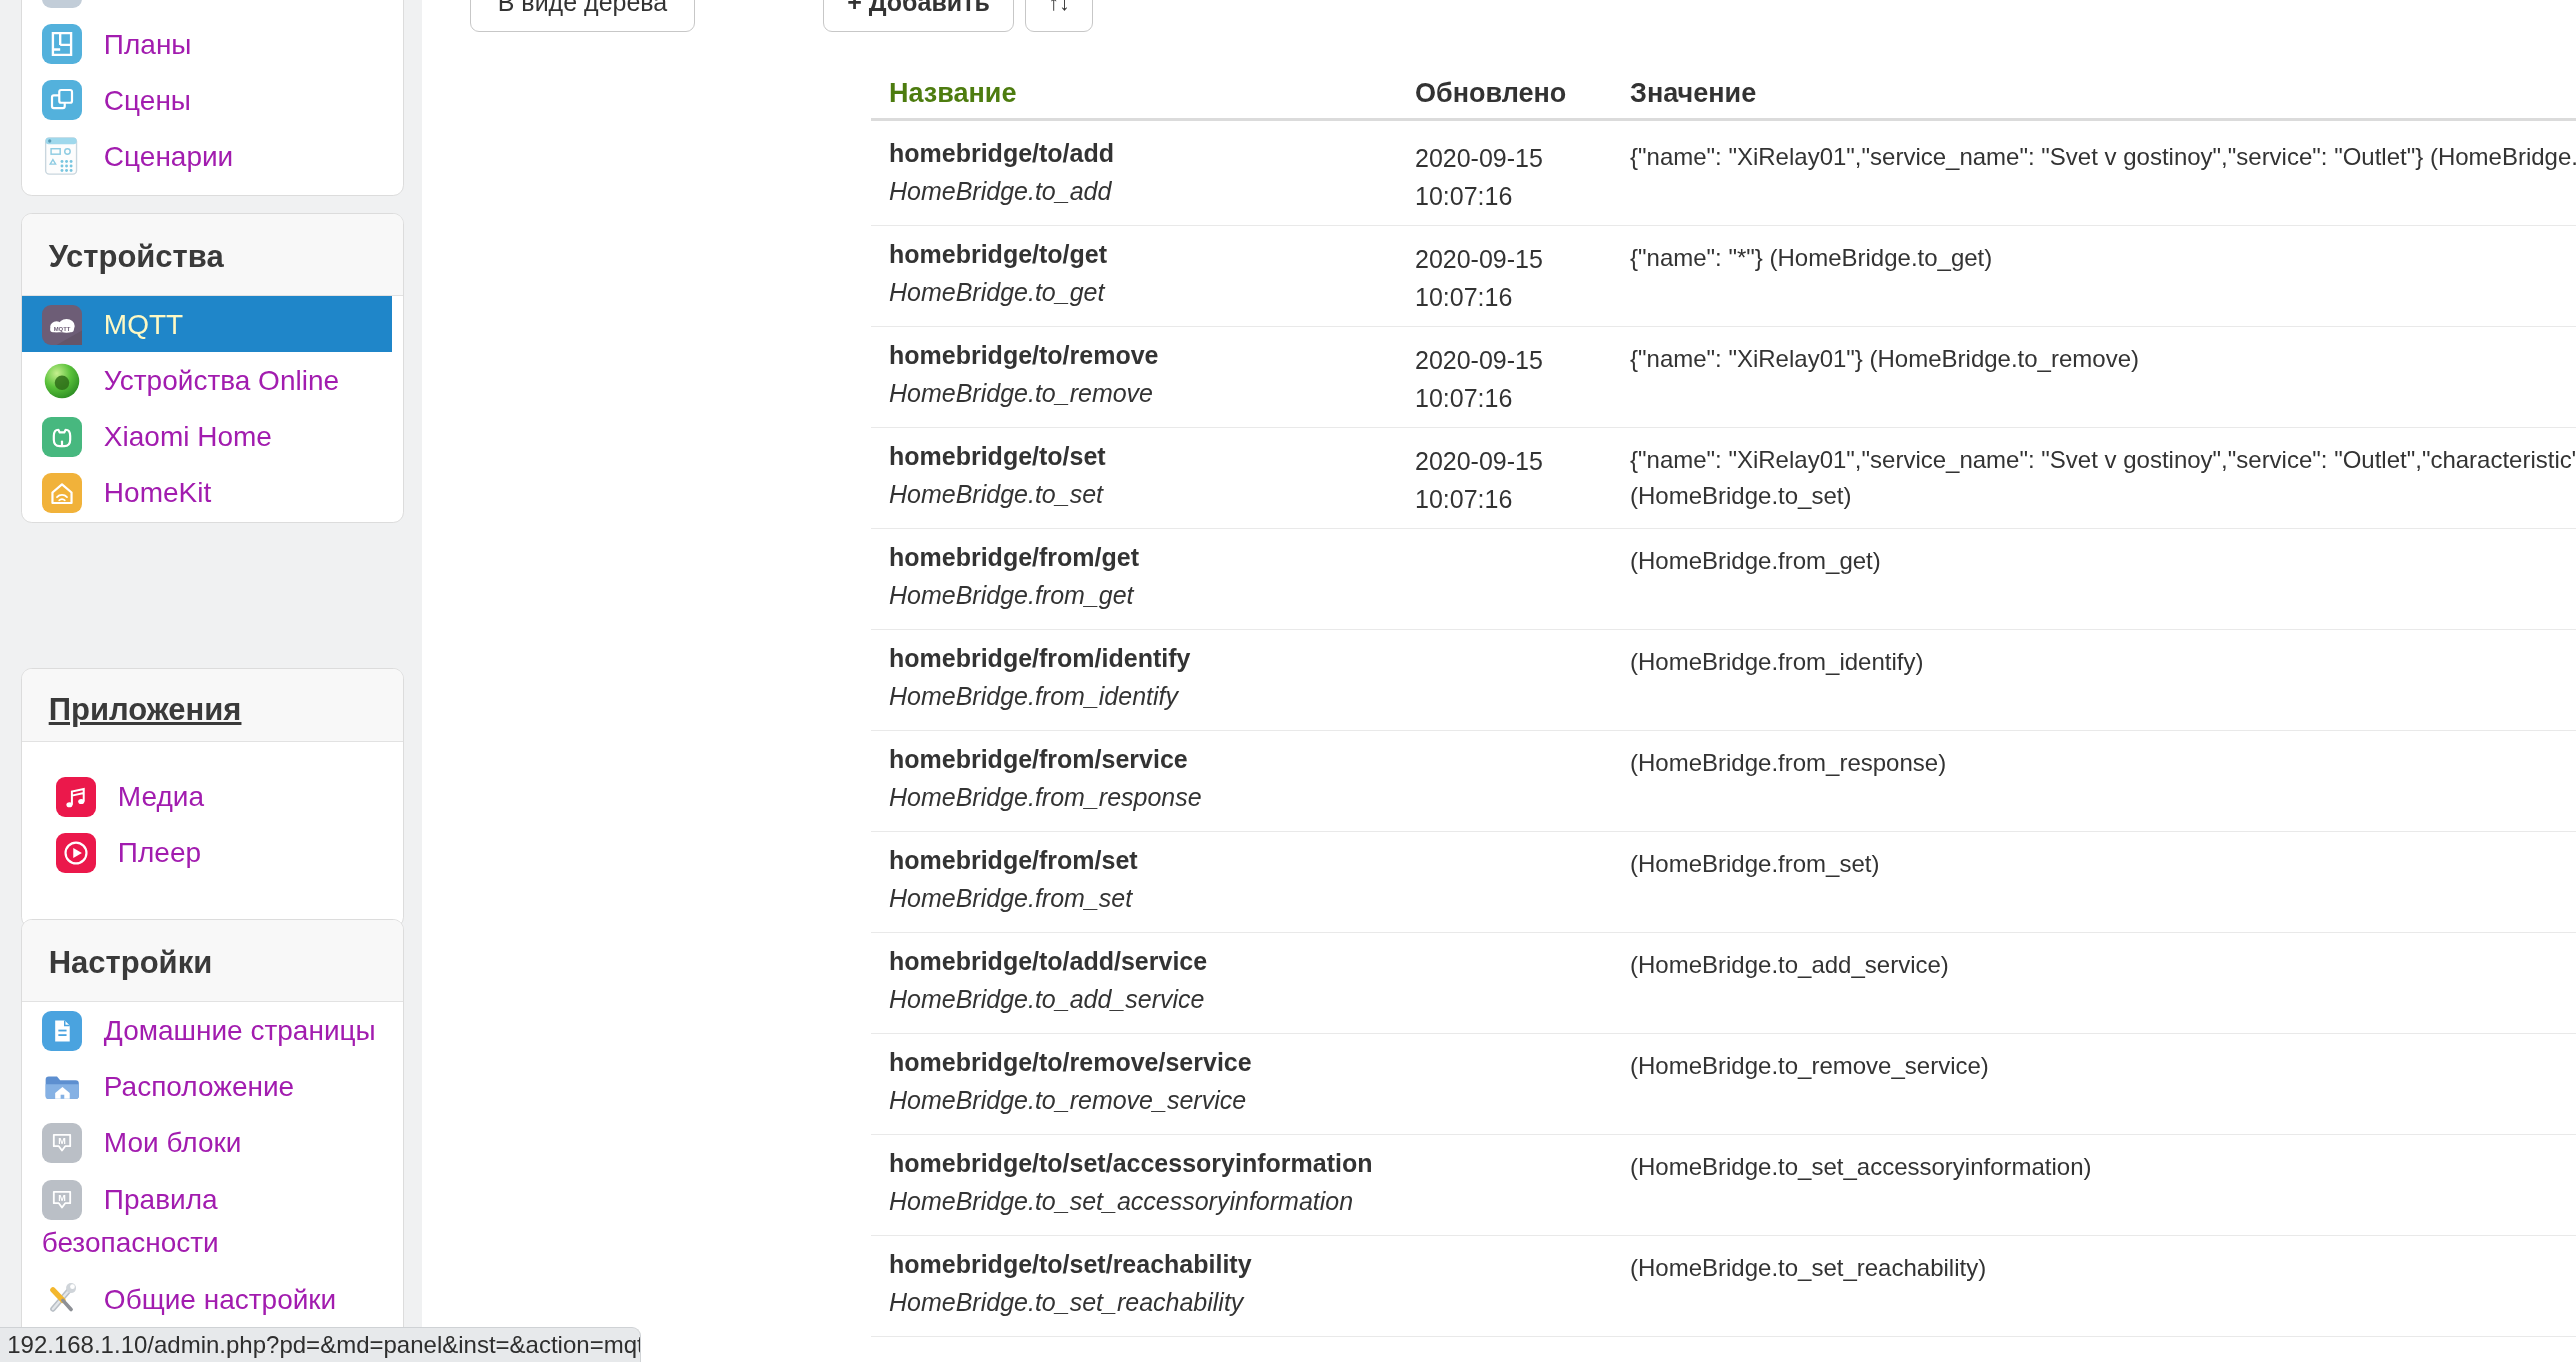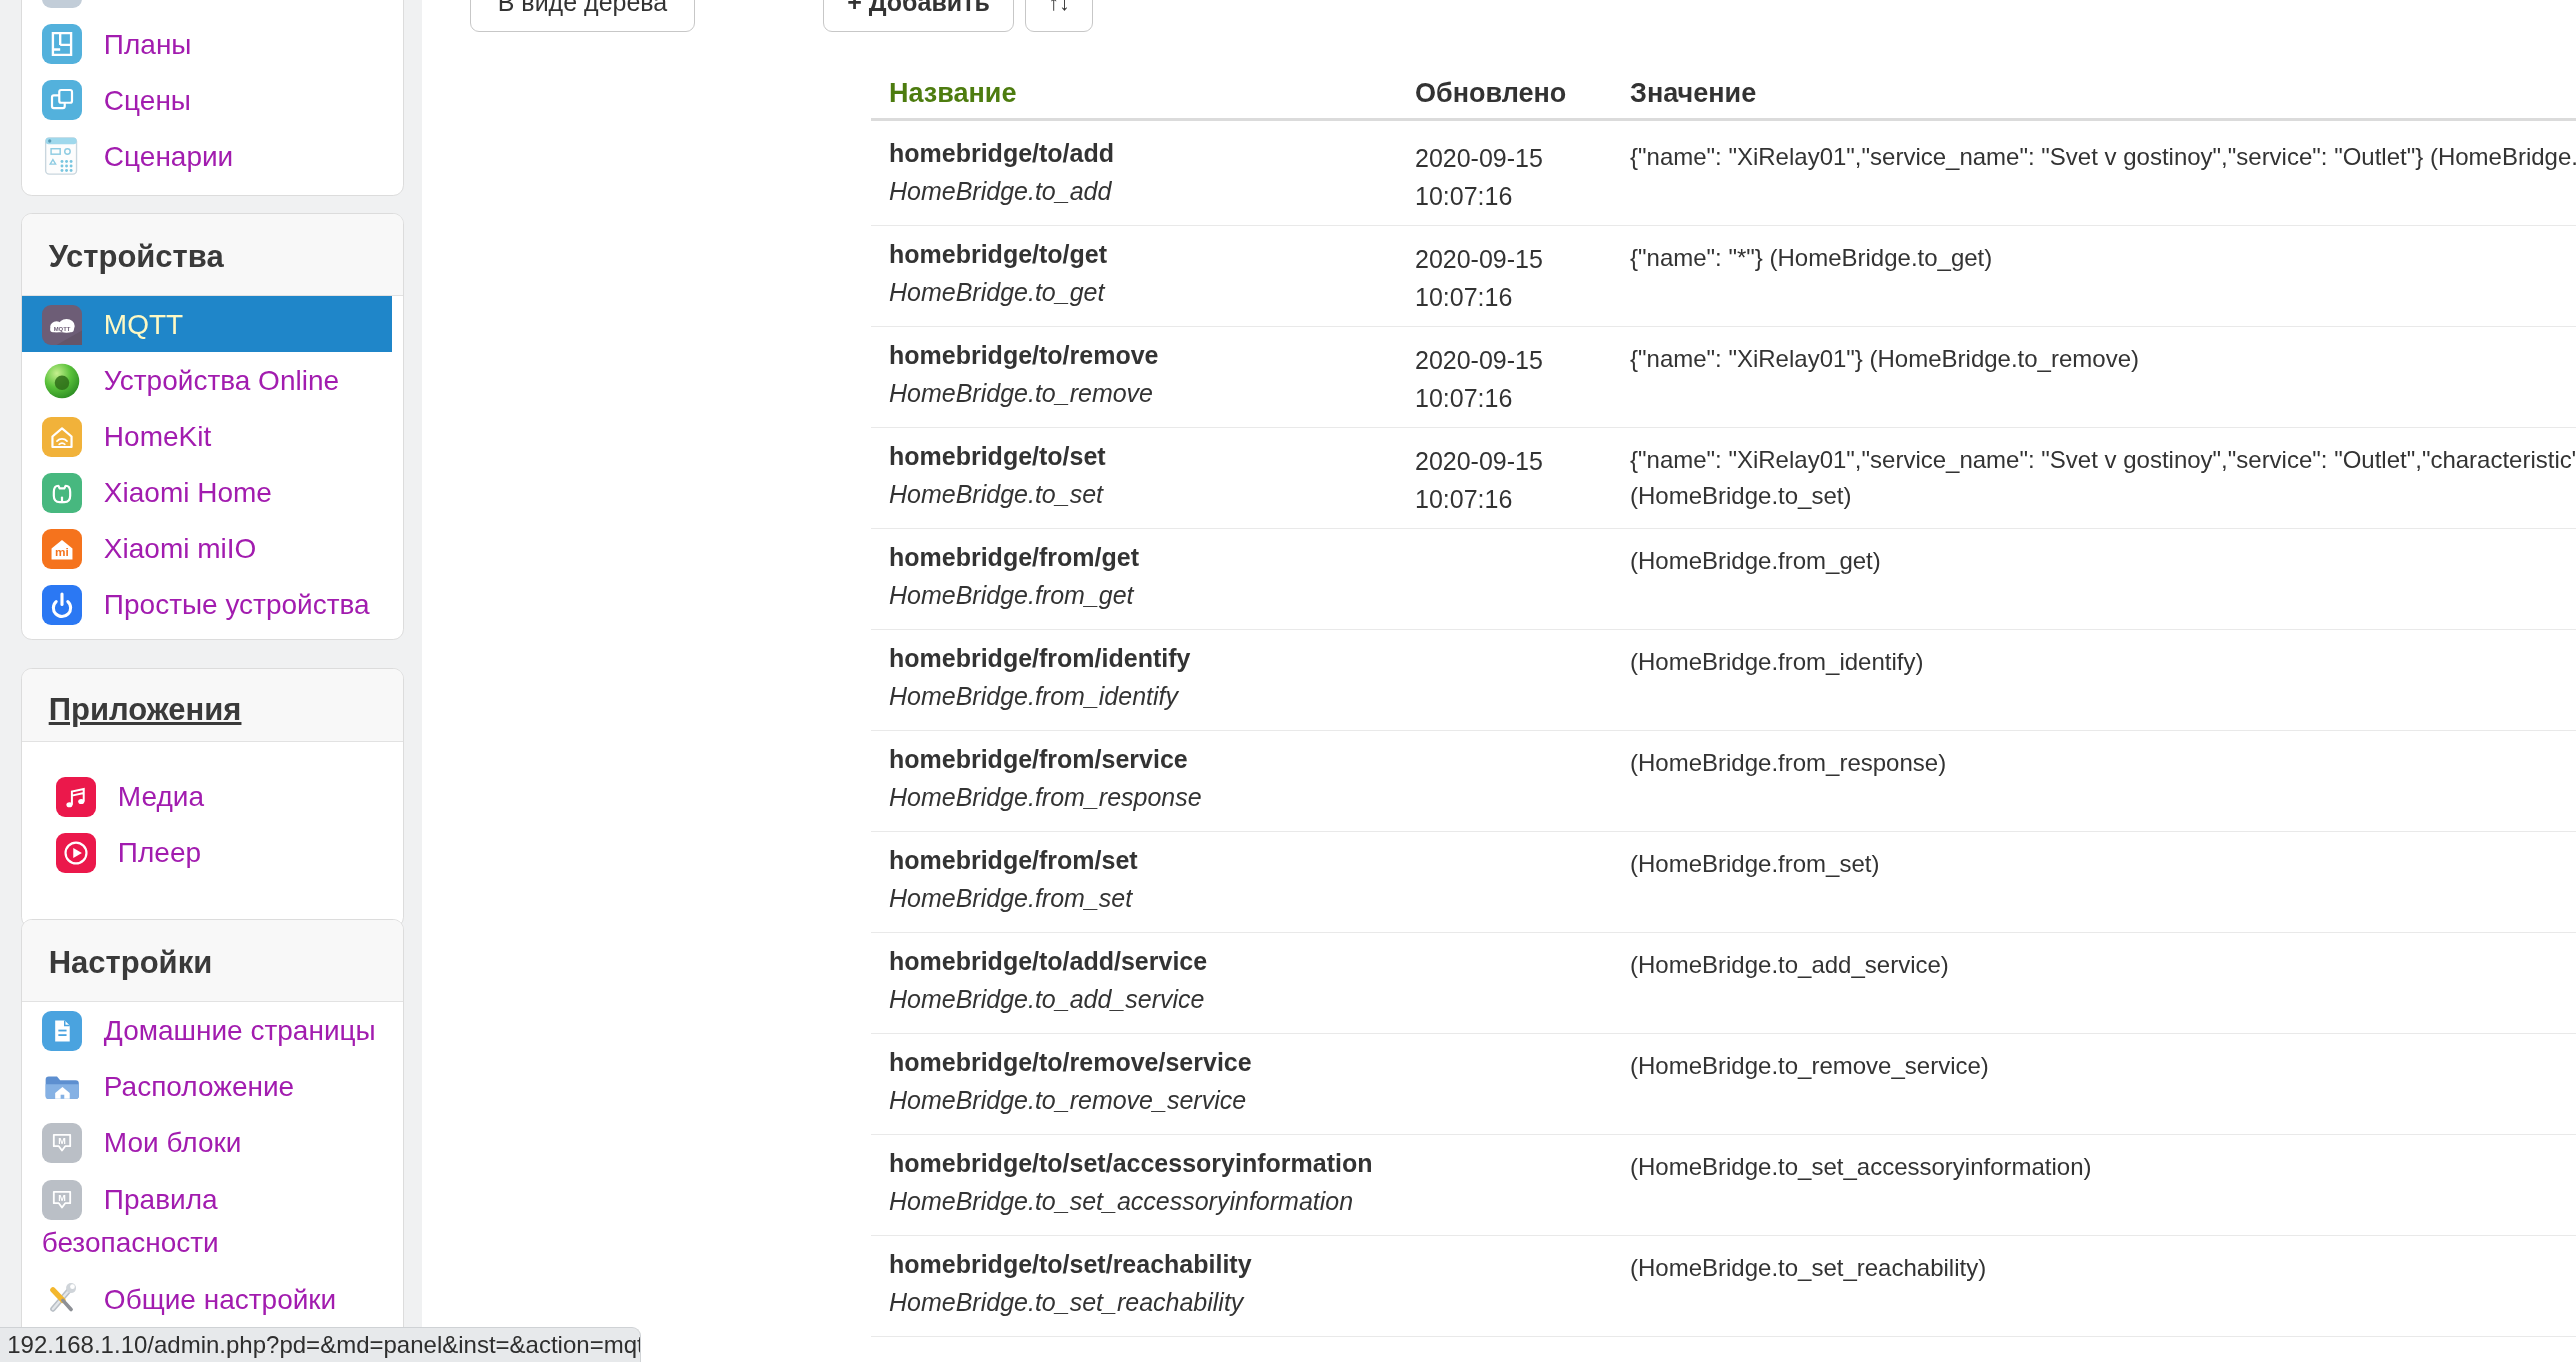--- a/index.html
+++ b/index.html
@@ -98,21 +98,21 @@
             <circle cx="22" cy="38" r="1.6"></circle>
                   <circle cx="27" cy="38" r="1.6"></circle>
                   <circle cx="32" cy="38" r="1.6"></circle>
                 </g>
               </svg></span>
           <span class="lb">Сценарии</span>
         </div>
       </div>
     </div>
 
-    <div class="card" style="top:213px; height:427px;">
+    <div class="card" style="top:213px; height:310px;">
       <div class="card-header">Устройства</div>
       <div class="card-body" style="padding:0 0 10.8px 0;">
         <div class="sitem sel">
           <span class="ic">
             <svg width="40" height="40" viewBox="0 0 44 44" style="font-size:31px">
                 <rect width="44" height="44" rx="10" fill="#6d5d76"></rect>
             <path d="M44 28 L16 44 L44 44 Z" fill="#645569"></path>
             <ellipse cx="16" cy="24" rx="7" ry="6" fill="#fff"></ellipse>
                 <ellipse cx="27" cy="23" rx="9" ry="7.5" fill="#fff"></ellipse>
             <rect x="9" y="24" width="26" height="6" rx="3" fill="#fff"></rect>
@@ -131,34 +131,34 @@
                   </radialGradient>
                 </defs>
             <circle cx="22" cy="22" r="19" fill="url(#gsph)"></circle>
                 <circle cx="22" cy="24" r="8" fill="#2e6d17" opacity="0.85"></circle>
               </svg></span>
           <span class="lb">Устройства Online</span>
         </div>
         <div class="sitem">
           <span class="ic">
             <svg width="40" height="40" viewBox="0 0 44 44">
+                <rect width="44" height="44" rx="10" fill="#47b87f"></rect>
+            <path d="M13 21 q0-7 5-7 l1.5 3 h5 l1.5-3 q5 0 5 7 v4 q0 7-6.5 7 h-5 q-6.5 0-6.5-7 z" fill="none" stroke="#fff" stroke-width="2.4" stroke-linejoin="round"></path>
+            <path d="M22 27 v5" stroke="#fff" stroke-width="2.4" stroke-linecap="round"></path>
+              </svg></span>
+          <span class="lb">Xiaomi Home</span>
+        </div>
+        <div class="sitem">
+          <span class="ic">
+            <svg width="40" height="40" viewBox="0 0 44 44">
                 <rect width="44" height="44" rx="10" fill="#f1b23a"></rect>
             <path d="M11.5 21.5 L22 12.5 L32.5 21.5 V33 H11.5 Z" fill="none" stroke="#fff" stroke-width="2.4" stroke-linejoin="round"></path>
             <path d="M16.5 26.5 a7.5 7.5 0 0 1 11 0 M19 30 a4 4 0 0 1 6 0" fill="none" stroke="#fff" stroke-width="2" stroke-linecap="round"></path>
               </svg></span>
           <span class="lb">HomeKit</span>
-        </div>
-        <div class="sitem">
-          <span class="ic">
-            <svg width="40" height="40" viewBox="0 0 44 44">
-                <rect width="44" height="44" rx="10" fill="#47b87f"></rect>
-            <path d="M13 21 q0-7 5-7 l1.5 3 h5 l1.5-3 q5 0 5 7 v4 q0 7-6.5 7 h-5 q-6.5 0-6.5-7 z" fill="none" stroke="#fff" stroke-width="2.4" stroke-linejoin="round"></path>
-            <path d="M22 27 v5" stroke="#fff" stroke-width="2.4" stroke-linecap="round"></path>
-              </svg></span>
-          <span class="lb">Xiaomi Home</span>
         </div>
         <div class="sitem">
           <span class="ic">
             <svg width="40" height="40" viewBox="0 0 44 44" style="font-size:31px">
                 <rect width="44" height="44" rx="10" fill="#f5731d"></rect>
             <path d="M10.5 21.5 L22 12 L33.5 21.5 V33.5 H10.5 Z" fill="#fff"></path>
             <text x="22" y="30" font-size="13" font-weight="bold" fill="#f5731d" text-anchor="middle" font-family="Liberation Sans,sans-serif">mi</text>
               </svg></span>
           <span class="lb">Xiaomi miIO</span>
         </div>

